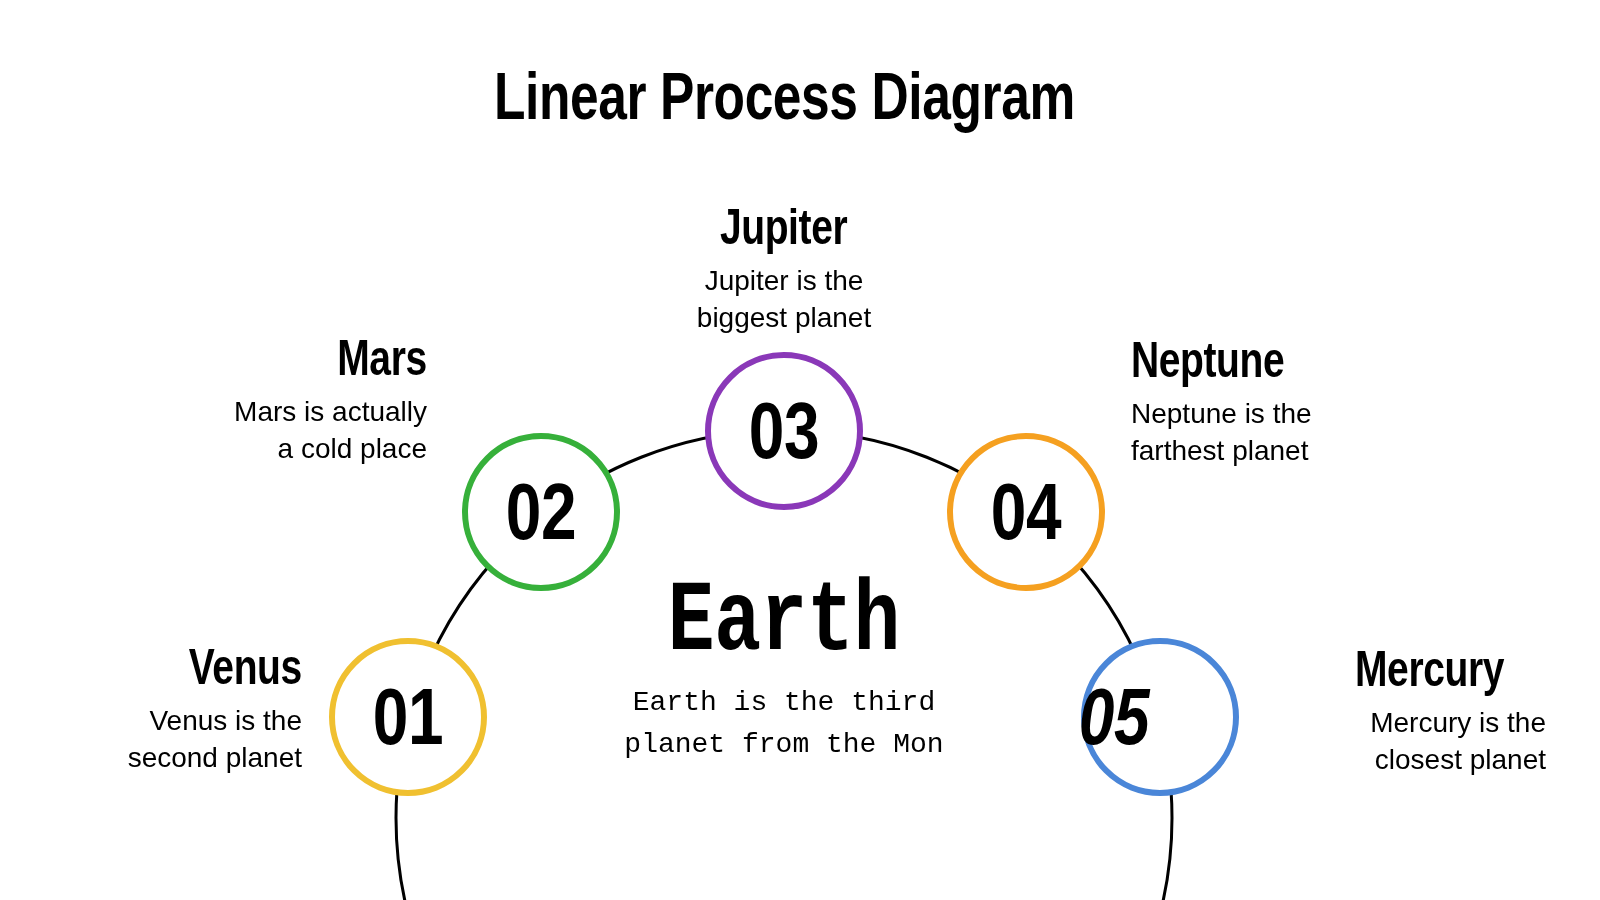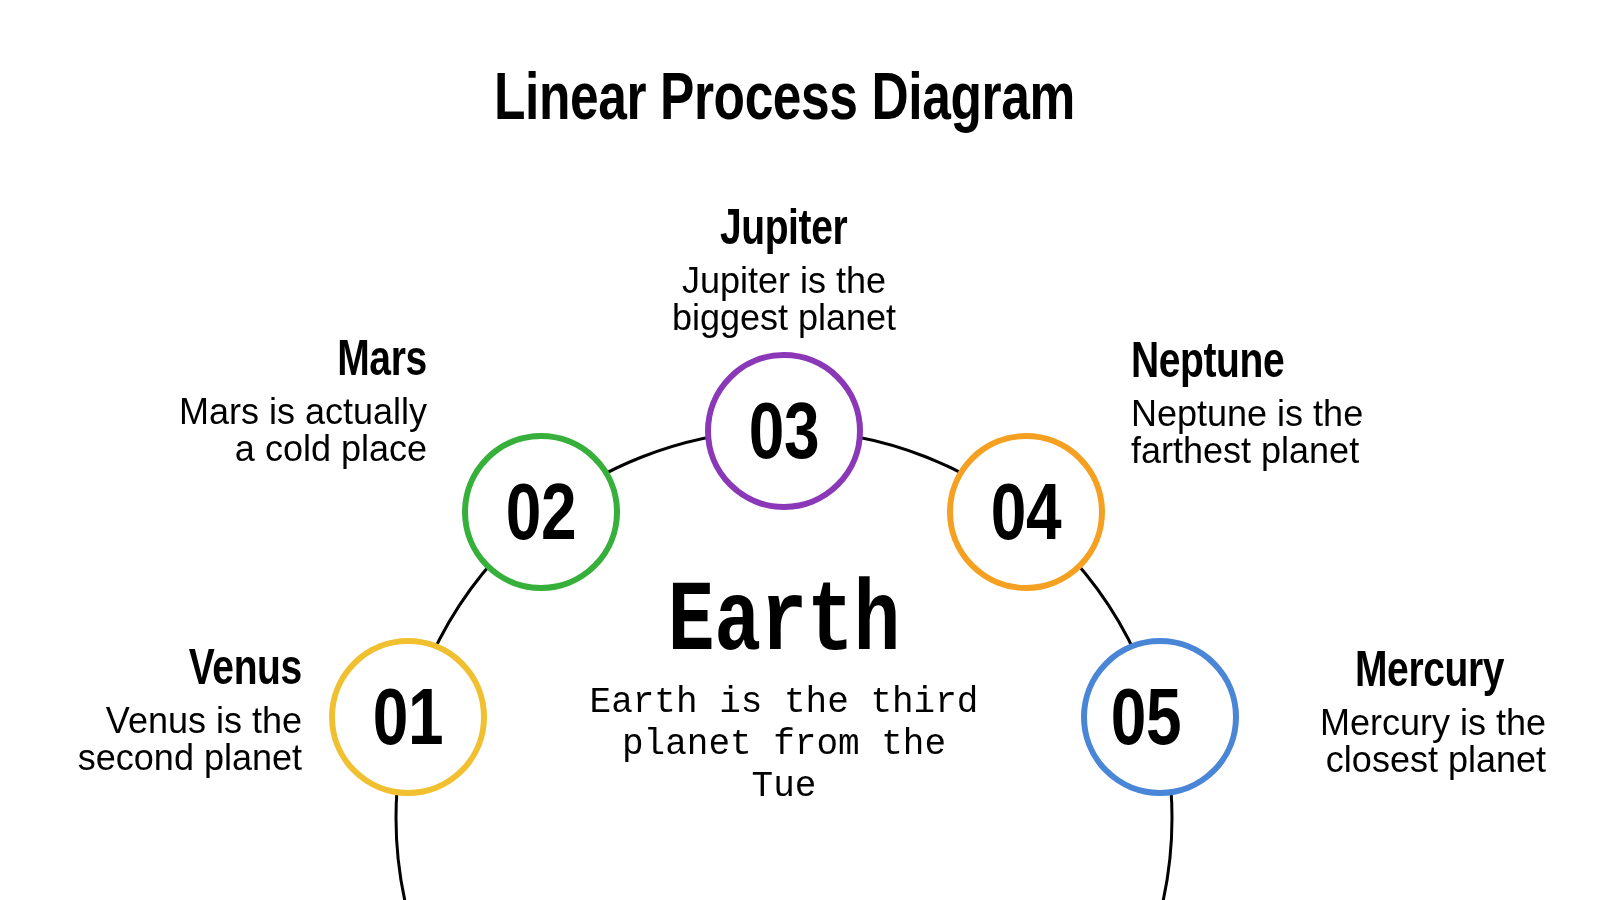--- a/index.html
+++ b/index.html
@@ -45,21 +45,21 @@
     }
     .block {
       position: absolute;
     }
     .block .heading {
       font-size: 50px;
       line-height: 58px;
       height: 58px;
     }
     .block .desc {
-      font-size: 36px;
+      font-size: 28px;
       line-height: 37px;
       font-weight: normal;
       white-space: pre-line;
       margin-top: 6px;
     }
     .block.right { text-align: right; }
     .block.right .cond { transform-origin: right center; }
     .block.left { text-align: left; }
     .block.left .cond { transform-origin: left center; }
     .block.center { text-align: center; }
@@ -115,21 +115,21 @@
   </div>
   <div class="num" style="left:463px; top:434px;">
     <span class="cond">02</span>
   </div>
   <div class="num" style="left:706px; top:353px;">
     <span class="cond">03</span>
   </div>
   <div class="num" style="left:948px; top:434px;text-align:right;">
     <span class="cond">04</span>
   </div>
-  <div class="num" style="left:1068px; top:639px;">
+  <div class="num" style="left:1036px; top:639px;font-style:italic;">
     <span class="cond">05</span>
   </div>
 
   <div class="block right" id="block-venus" style="left:62px; width:240px; top:638px;">
     <div class="heading"><span class="cond">Venus</span></div>
     <div class="desc">Venus is the
 second planet</div>
   </div>
 
   <div class="block right" id="block-mars" style="left:167px; width:260px; top:329px;">
@@ -152,16 +152,16 @@
 
   <div class="block left" id="block-mercury" style="left:1266px; width:280px; top:640px;text-align:right;">
     <div class="heading"><span class="cond">Mercury</span></div>
     <div class="desc">Mercury is the
 closest planet</div>
   </div>
 
   <div class="block center" id="block-earth" style="left:584px; width:400px; top:568px;font-family:Liberation Mono, monospace;">
     <div class="heading"><span class="cond">Earth</span></div>
     <div class="desc">Earth is the third
-planet from the Tue</div>
+planet from the Mon</div>
   </div>
 
 </div>
 
 </body></html>

